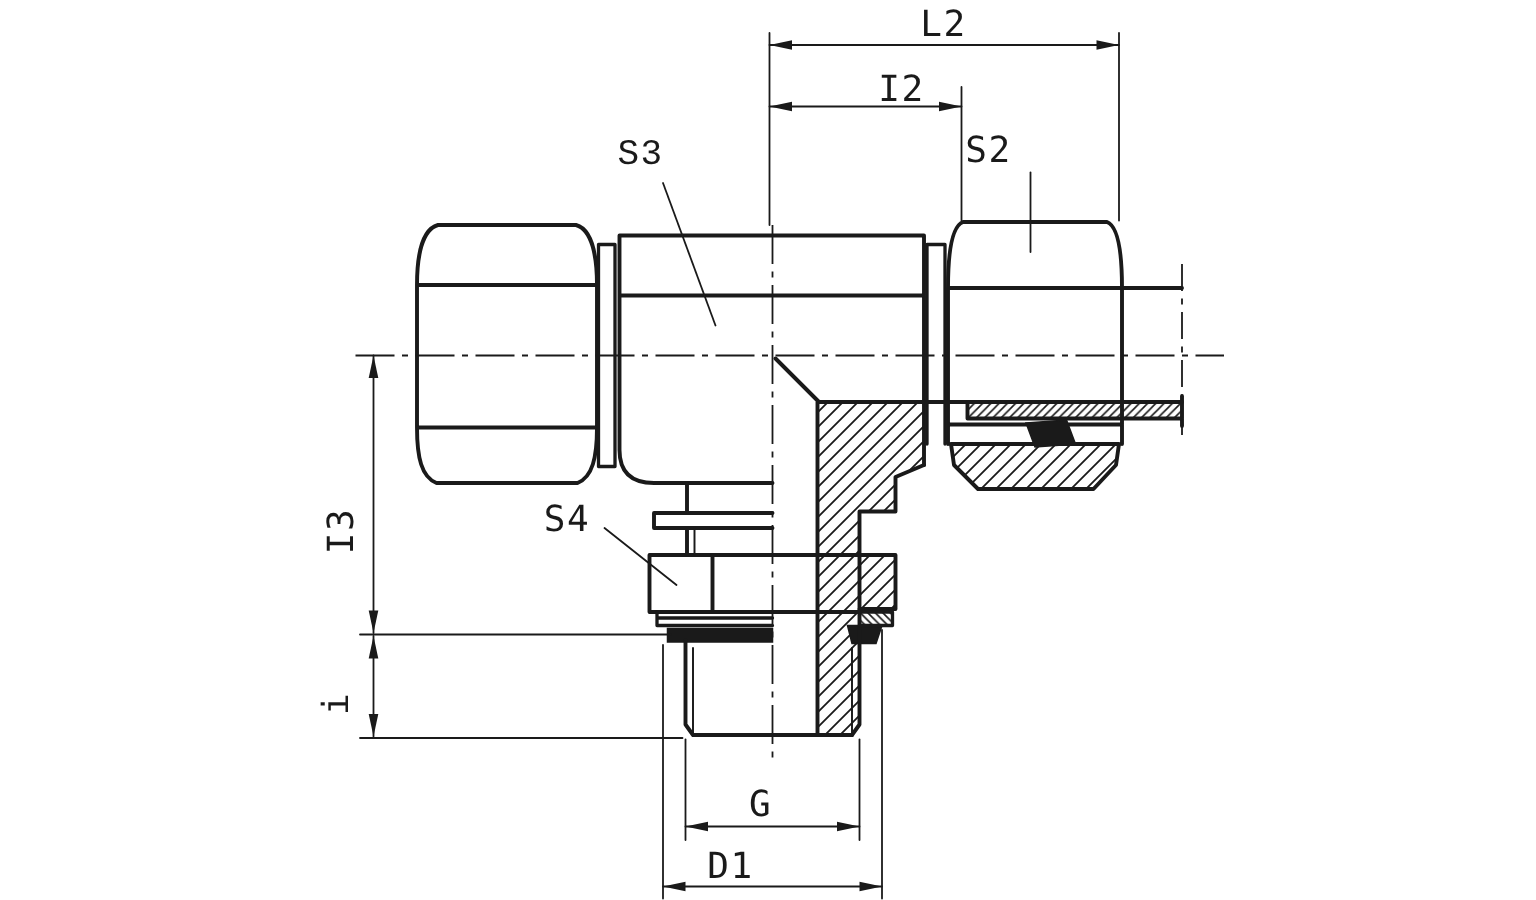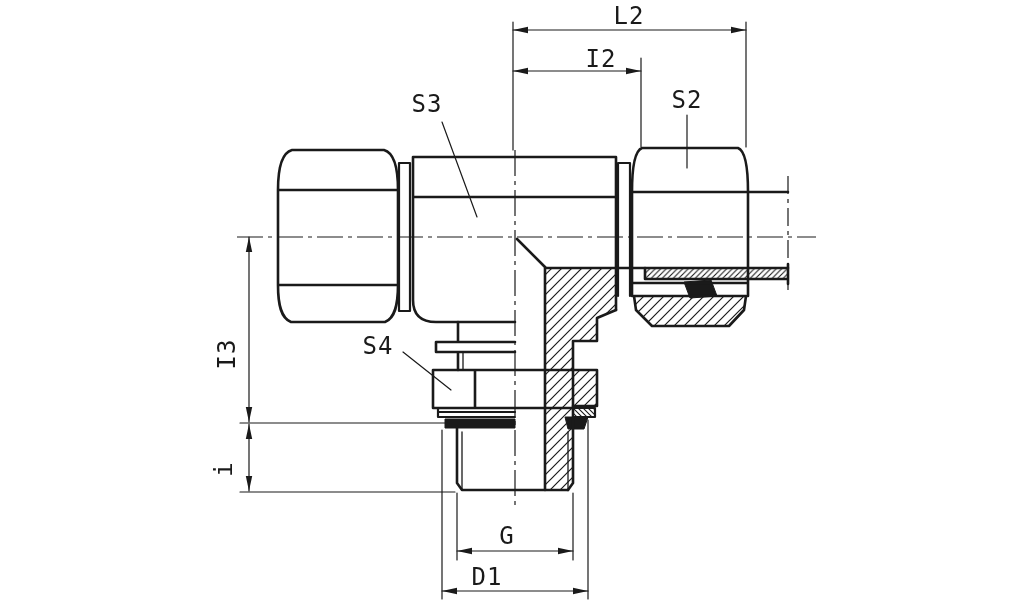--- a/index.html
+++ b/index.html
@@ -147,21 +147,21 @@
         <polygon points="457,551 472,547.8 472,554.2"></polygon>
         <polygon points="573,551 558,547.8 558,554.2"></polygon>
         <polygon points="442,591 457,587.8 457,594.2"></polygon>
         <polygon points="588,591 573,587.8 573,594.2"></polygon>
       </g>
     </g>
   </svg>
 
   <span class="dim-label" style="left:629px;top:16px;">L2</span>
   <span class="dim-label" style="left:601px;top:59px;">I2</span>
-  <span class="dim-label" style="left:427px;top:104px;">S3</span>
-  <span class="dim-label" style="left:687px;top:100px;">S2</span>
+  <span class="dim-label" style="left:427px;top:104px;font-family:Liberation Mono, monospace;">S3</span>
+  <span class="dim-label" style="left:659px;top:100px;">S2</span>
   <span class="dim-label" style="left:378px;top:346px;">S4</span>
   <span class="dim-label rot" style="left:227px;top:354px;">I3</span>
   <span class="dim-label rot" style="left:224px;top:469px;">i</span>
   <span class="dim-label" style="left:507px;top:536px;">G</span>
   <span class="dim-label" style="left:487px;top:577px;">D1</span>
 
 </div>
 
 </body></html>

